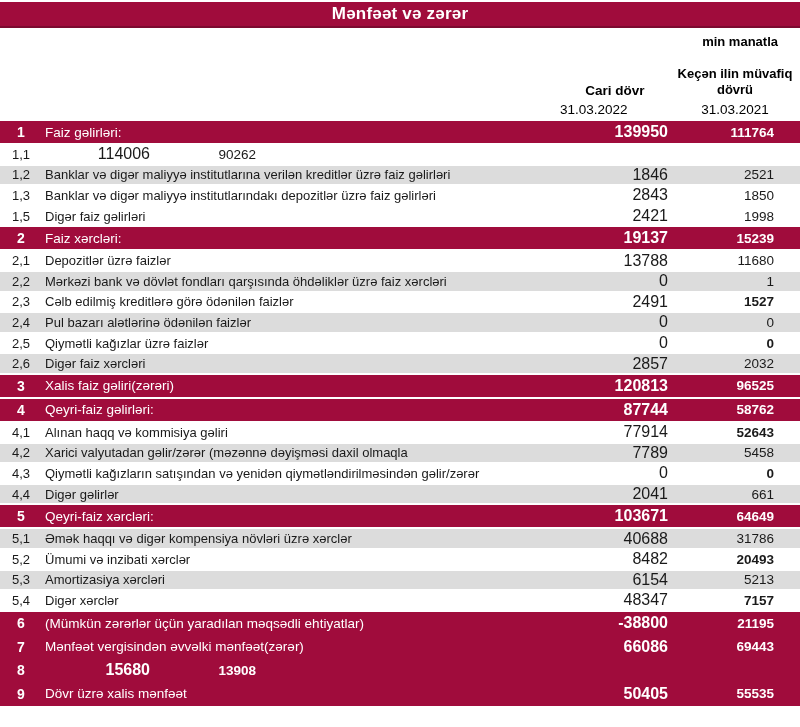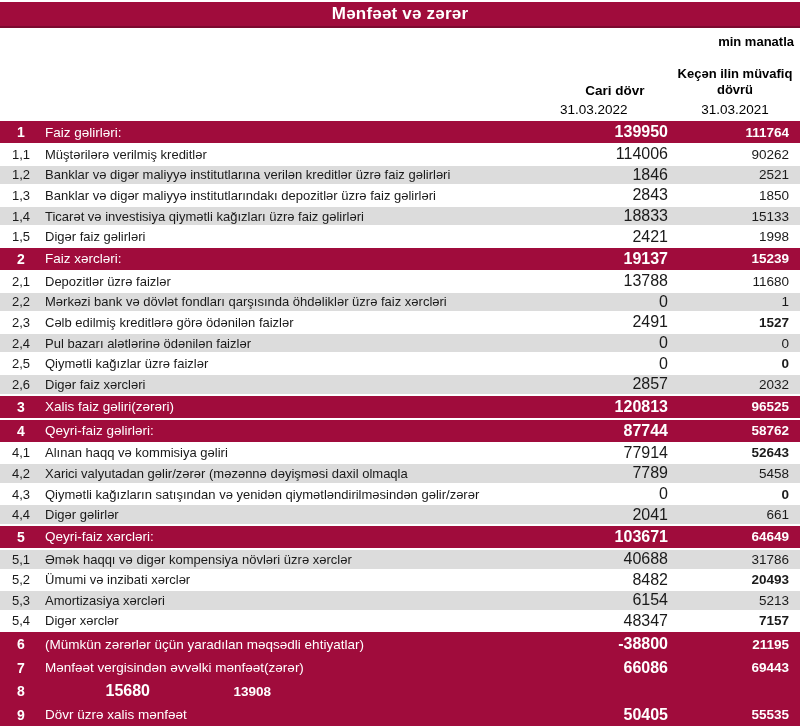--- a/index.html
+++ b/index.html
@@ -10,41 +10,41 @@
   
   .title-bar {
     margin-top:2px; height:26px; background:var(--accent);
     display:flex; align-items:center; justify-content:center;
     border-bottom:2px solid #7c0a30;
   }
   .title-bar span { color:#fff; font-weight:bold; font-size:17px; letter-spacing:.2px; }
 
   
   .hdr { padding-top:6px; }
-  .unit-note { text-align:right; padding-right:6px; font-weight:bold; font-size:13px; height:18px; color:#000; }
+  .unit-note { text-align:right; padding-right:22px; font-weight:bold; font-size:13px; height:18px; color:#000; }
   .hdr-cols { display:flex; align-items:flex-end; height:46px; }
   .hdr-spacer { flex:1; }
   .hc1 { width:110px; text-align:center; font-weight:bold; font-size:13.5px; color:#000; }
   .hc2 { width:130px; text-align:center; font-weight:bold; font-size:13px; line-height:1.25; color:#000; padding:0 2px; }
   .hdr-dates { display:flex; height:23px; align-items:center; }
   .hd1 { width:110px; text-align:left; font-size:13.5px; color:#000; }
   .hd2 { width:130px; text-align:center; font-size:13.5px; color:#000; }
 
   
   .tbl { width:800px; }
   .row { display:flex; align-items:center; border-bottom:2px solid #ffffff; }
   .row.item    { height:20.6px; background:#ffffff; }
   .row.item.gray { background:var(--rowAlt); }
   .row.section { height:24px; background:var(--accent); }
   .row.total   { height:23.5px; background:var(--accent); border-bottom:none; }
 
   .c-idx { width:42px; text-align:center; font-size:13px; color:#1a1a1a; flex:none; }
   .c-label { flex:1; font-size:13px; color:#1a1a1a; white-space:nowrap; overflow:hidden; padding-left:3px; }
   .c-v1 { width:110px; text-align:right; padding-right:2px; font-size:16px; color:#1a1a1a; flex:none; }
-  .c-v2 { width:130px; text-align:right; padding-right:11px; font-size:13.5px; color:#1a1a1a; flex:none; }
+  .c-v2 { width:130px; text-align:right; padding-right:26px; font-size:13.5px; color:#1a1a1a; flex:none; }
 
   .row.section .c-idx, .row.total .c-idx { color:#fff; font-weight:bold; font-size:14px; }
   .row.section .c-label, .row.total .c-label { color:#fff; font-weight:normal; font-size:13.5px; }
   .row.section .c-v1, .row.section .c-v2,
   .row.total .c-v1, .row.total .c-v2 { color:#fff; font-weight:bold; }
   .c-v2.bold { font-weight:bold; }
 </style>
 </head>
 <body>
 
@@ -71,45 +71,38 @@
   <div class="tbl" id="tbl">
   <div class="row section">
     <span class="c-idx">1</span>
     <span class="c-label">Faiz gəlirləri:</span>
     <span class="c-v1">139950</span>
     <span class="c-v2">111764</span>
   </div>
 
   <div class="row item white">
     <span class="c-idx">1,1</span>
-    <span class="c-label">Müştərilərə verilmiş kreditlər</span>
     <span class="c-v1">114006</span>
     <span class="c-v2">90262</span>
   </div>
 
   <div class="row item gray">
     <span class="c-idx">1,2</span>
     <span class="c-label">Banklar və digər maliyyə institutlarına verilən kreditlər üzrə faiz gəlirləri</span>
     <span class="c-v1">1846</span>
     <span class="c-v2">2521</span>
   </div>
 
   <div class="row item white">
     <span class="c-idx">1,3</span>
     <span class="c-label">Banklar və digər maliyyə institutlarındakı depozitlər üzrə faiz gəlirləri</span>
     <span class="c-v1">2843</span>
     <span class="c-v2">1850</span>
   </div>
 
-  <div class="row item gray">
-    <span class="c-idx">1,4</span>
-    <span class="c-label">Ticarət və investisiya qiymətli kağızları üzrə faiz gəlirləri</span>
-    <span class="c-v1">18833</span>
-    <span class="c-v2">15133</span>
-  </div>
 
   <div class="row item white">
     <span class="c-idx">1,5</span>
     <span class="c-label">Digər faiz gəlirləri</span>
     <span class="c-v1">2421</span>
     <span class="c-v2">1998</span>
   </div>
 
   <div class="row section">
     <span class="c-idx">2</span>

